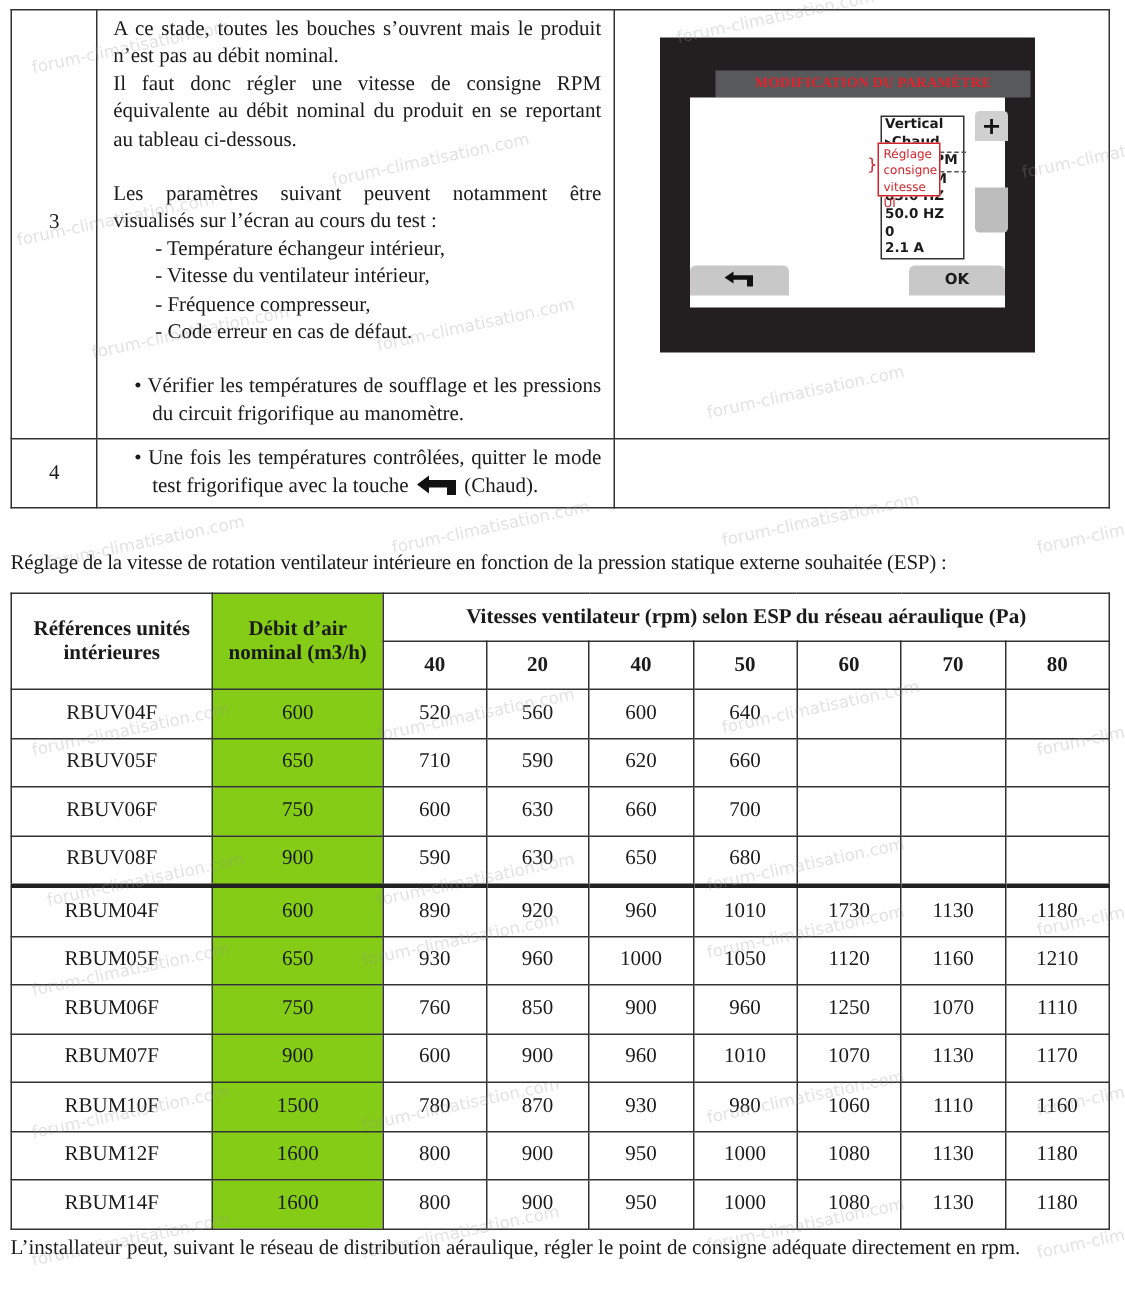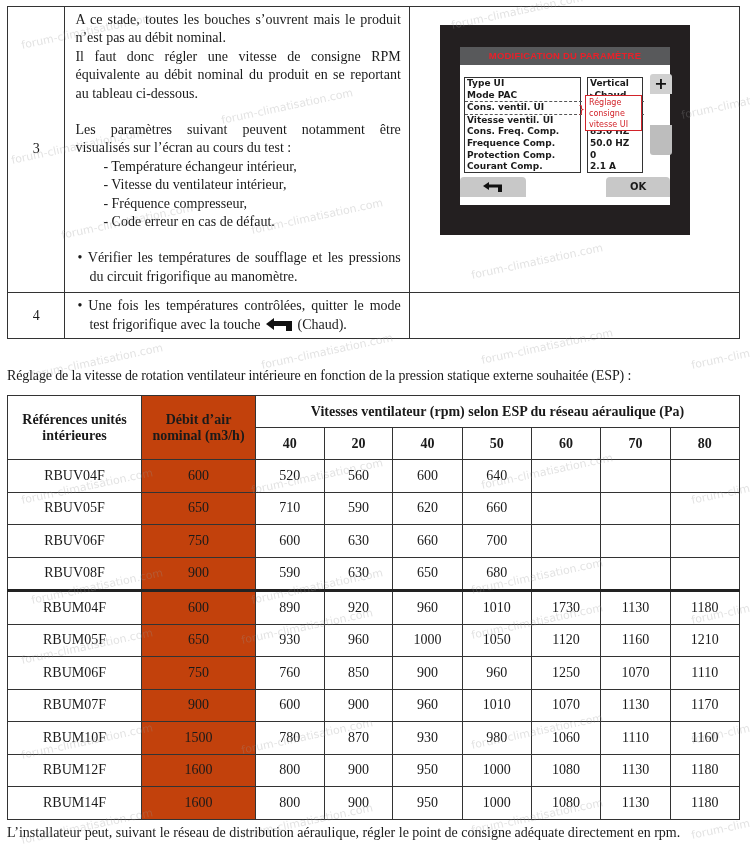--- a/index.html
+++ b/index.html
@@ -8,58 +8,58 @@
 
   
   .proc { position:absolute; left:7px; top:6px; width:733px; border-collapse:collapse; font-size:14px; line-height:18.4px; }
   .proc td { border:1.5px solid #333; vertical-align:middle; padding:0; }
   .proc .num { width:57px; text-align:center; }
   .proc .txt { width:328px; padding:4px 8px 6px 10px; text-align:justify; }
   .proc .img { width:333px; vertical-align:top; }
   .proc p { margin:0; }
   .proc .gap { height:18px; }
   .proc .indent { padding-left:28px; }
-  .proc .bullet { padding-left:14px; text-indent:-12px; }
+  .proc .bullet { padding-left:14px; text-indent:-12px;margin-left:12px; }
   .row3 { height:273px; }
   .row4 { height:46px; }
 
   
   .screen { position:absolute; left:440px; top:25px; width:250px; height:210px; background:#231f20; }
-  .scr-head { position:absolute; left:20px; top:22px; width:210px; height:18px; background:#58595b;
-              color:#e8202a; font-family:Liberation Sans, sans-serif; font-weight:bold; font-size:9.5px;
+  .scr-head { position:absolute; left:37px; top:22px; width:210px; height:18px; background:#58595b;
+              color:#e8202a; font-family:Liberation Serif, serif; font-weight:bold; font-size:9.5px;
               text-align:center; line-height:18px; letter-spacing:0.2px; }
   .scr-body { position:absolute; left:20px; top:40px; width:210px; height:140px; background:#fff; }
   .lbl-box { position:absolute; left:4px; top:12px; width:117px; height:96px; border:1px solid #333;
              font-family:"DejaVu Sans", sans-serif; font-size:9px; line-height:11.6px; padding-left:2px; box-sizing:border-box; }
   .val-box { position:absolute; left:127px; top:12px; width:56px; height:96px; border:1px solid #333;
              font-family:"DejaVu Sans", sans-serif; font-size:9px; line-height:11.6px; padding-left:2px; box-sizing:border-box; }
   .lbl-box div, .val-box div { white-space:nowrap; font-weight:600; }
   .dotted { border-top:1px dashed #555; border-bottom:1px dashed #555; margin:0 -2px; padding:0 2px; }
   .plus-btn { position:absolute; left:190px; top:9px; width:22px; height:20px; background:#d0d0d0;
               border-radius:3px 3px 0 0; text-align:center; font:bold 16px/20px "DejaVu Sans", sans-serif; color:#111; }
   .plus-tail { position:absolute; left:190px; top:60px; width:22px; height:30px; background:#bdbdbd; border-radius:0 0 3px 3px; }
-  .callout { position:absolute; left:585px; top:95px; width:57px; height:36px; background:#fff; border:1px solid #d2232a;
+  .callout { position:absolute; left:585px; top:95px; width:42px; height:36px; background:#fff; border:1px solid #d2232a;
              color:#d2232a; font-family:"DejaVu Sans", sans-serif; font-size:8px; line-height:11px; padding:1px 3px; box-sizing:border-box; }
   .brace { position:absolute; left:578px; top:104px; color:#d2232a; font:11px/11px "DejaVu Sans", sans-serif; }
   .back-btn { position:absolute; left:0; top:112px; width:66px; height:20px; background:#c8c8c8;
               border-radius:4px 4px 0 0; text-align:center; font:bold 14px/20px "DejaVu Sans", sans-serif; }
   .ok-btn { position:absolute; left:146px; top:112px; width:64px; height:20px; background:#c8c8c8;
             border-radius:4px 4px 0 0; text-align:center; font:bold 10px/20px "DejaVu Sans", sans-serif; }
 
   
   .caption { position:absolute; left:7px; top:368px; font-size:14px; white-space:nowrap; letter-spacing:-0.15px; }
 
   
   .rpm { position:absolute; left:7px; top:395px; width:733px; border-collapse:collapse; font-size:14px; text-align:center; }
   .rpm th, .rpm td { border:1.5px solid #333; padding:0; }
   .rpm th { font-weight:bold; }
   .rpm .h1 { height:32px; }
   .rpm .h2 { height:32px; }
   .rpm td { height:31.5px; }
-  .rpm .blue { background:#c2410c; }
+  .rpm .blue { background:#84cc16; }
   .rpm .sep td { border-top:3px solid #222; }
   .c-ref { width:123px; }
   .c-deb { width:98px; }
   .c-v { width:73px; }
 
   .footer { position:absolute; left:7px; top:823px; width:733px; font-size:14px; line-height:20px; text-align:justify; text-align-last:left; }
 
   
   .wm { position:absolute; color:rgba(150,150,150,0.28); font-family:"DejaVu Sans", sans-serif; font-size:11px;
         transform:rotate(-12deg); white-space:nowrap; pointer-events:none; }
@@ -95,30 +95,20 @@
         <span>(Chaud).</span></p>
     </td>
     <td class="img"></td>
   </tr>
 </tbody>
   </table>
 
 <div class="screen">
   <div class="scr-head">MODIFICATION DU PARAMÈTRE</div>
   <div class="scr-body">
-    <div class="lbl-box">
-      <div>Type UI</div>
-      <div>Mode PAC</div>
-      <div class="dotted">Cons. ventil. UI</div>
-      <div>Vitesse ventil. UI</div>
-      <div>Cons. Freq. Comp.</div>
-      <div>Frequence Comp.</div>
-      <div>Protection Comp.</div>
-      <div>Courant Comp.</div>
-    </div>
     <div class="val-box">
       <div>Vertical</div>
       <div>▸Chaud</div>
       <div class="dotted" style="padding-left:6px">600 RPM</div>
       <div>594RPM</div>
       <div>83.0 HZ</div>
       <div>50.0 HZ</div>
       <div>0</div>
       <div>2.1 A</div>
     </div>

